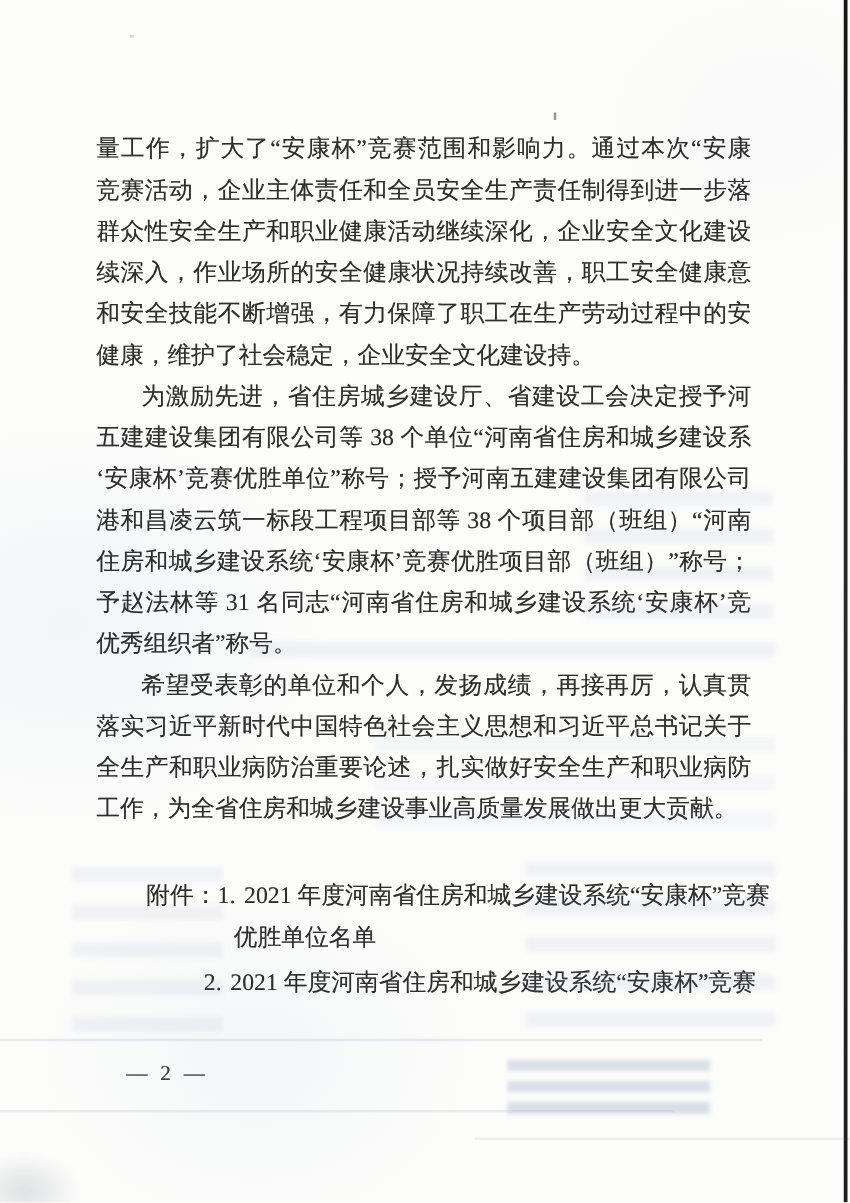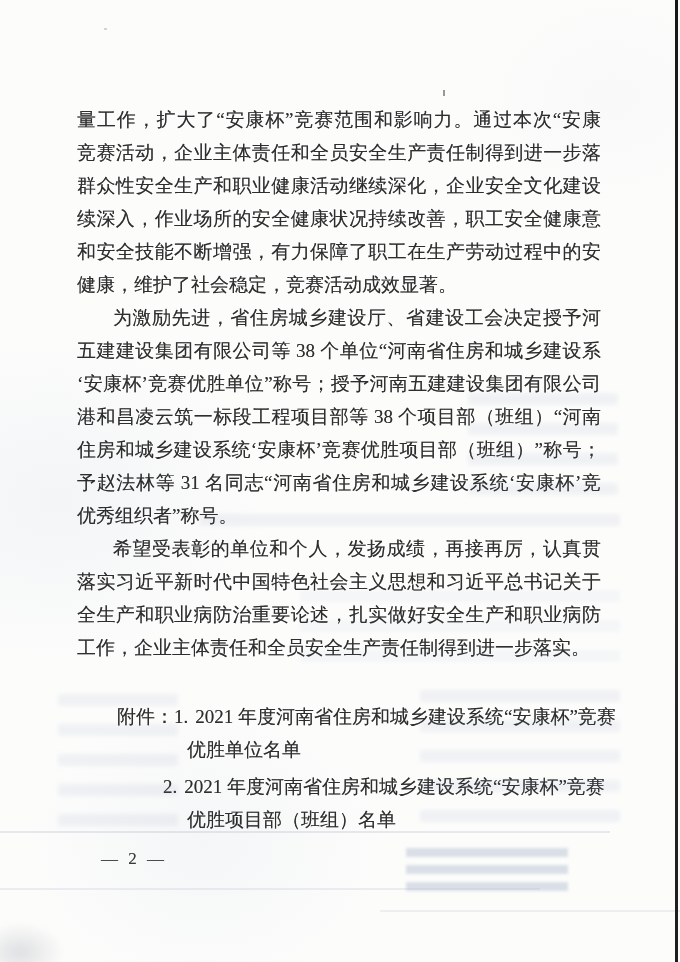--- a/index.html
+++ b/index.html
@@ -106,46 +106,43 @@
 
 <div class="page">
   <div class="paper-shade"></div>
 
   <div class="text-block">
     <div class="line fill">量工作，扩大了“安康杯”竞赛范围和影响力。通过本次“安康杯”</div>
     <div class="line fill">竞赛活动，企业主体责任和全员安全生产责任制得到进一步落实，</div>
     <div class="line fill">群众性安全生产和职业健康活动继续深化，企业安全文化建设持</div>
     <div class="line fill">续深入，作业场所的安全健康状况持续改善，职工安全健康意识</div>
     <div class="line fill">和安全技能不断增强，有力保障了职工在生产劳动过程中的安全</div>
-    <div class="line">健康，维护了社会稳定，竞赛活动成效显著。</div>
+    <div class="line">健康，维护了社会稳定，企业安全文化建设持。</div>
     <div class="line fill indent">为激励先进，省住房城乡建设厅、省建设工会决定授予河南</div>
     <div class="line fill">五建建设集团有限公司等 38 个单位“河南省住房和城乡建设系统</div>
     <div class="line fill">‘安康杯’竞赛优胜单位”称号；授予河南五建建设集团有限公司兴</div>
     <div class="line fill">港和昌凌云筑一标段工程项目部等 38 个项目部（班组）“河南省</div>
     <div class="line fill">住房和城乡建设系统‘安康杯’竞赛优胜项目部（班组）”称号；授</div>
     <div class="line fill">予赵法林等 31 名同志“河南省住房和城乡建设系统‘安康杯’竞赛</div>
     <div class="line">优秀组织者”称号。</div>
     <div class="line fill indent">希望受表彰的单位和个人，发扬成绩，再接再厉，认真贯彻</div>
     <div class="line fill">落实习近平新时代中国特色社会主义思想和习近平总书记关于安</div>
     <div class="line fill">全生产和职业病防治重要论述，扎实做好安全生产和职业病防治</div>
-    <div class="line">工作，企业主体责任和全员安全生产责任制得到进一步落实。</div>
+    <div class="line">工作，为全省住房和城乡建设事业高质量发展做出更大贡献。</div>
   </div>
 
   <div class="att">
     <div class="att-row att-row-1">
       <span class="att-label">附件：</span><span class="att-no">1.</span><span class="att-text">2021 年度河南省住房和城乡建设系统“安康杯”竞赛</span>
     </div>
     <div class="att-row att-cont">
       <span class="att-text">优胜单位名单</span>
     </div>
     <div class="att-row att-row-2">
       <span class="att-no">2.</span><span class="att-text">2021 年度河南省住房和城乡建设系统“安康杯”竞赛</span>
-    </div>
-    <div class="att-row att-cont">
-      <span class="att-text">优胜项目部（班组）名单</span>
     </div>
   </div>
 
   <div class="page-number">— 2 —</div>
 
   <div class="ghost ghost-rows" style="left:406px;top:848px;width:162px;height:46px;"></div>
   <div class="ghost ghost-faint" style="left:200px;top:514px;width:420px;height:28px;"></div>
   <div class="ghost ghost-faint" style="left:468px;top:393px;width:150px;height:112px;"></div>
   <div class="ghost ghost-faint" style="left:58px;top:694px;width:120px;height:140px;"></div>
   <div class="ghost ghost-faint" style="left:420px;top:690px;width:200px;height:140px;"></div>

